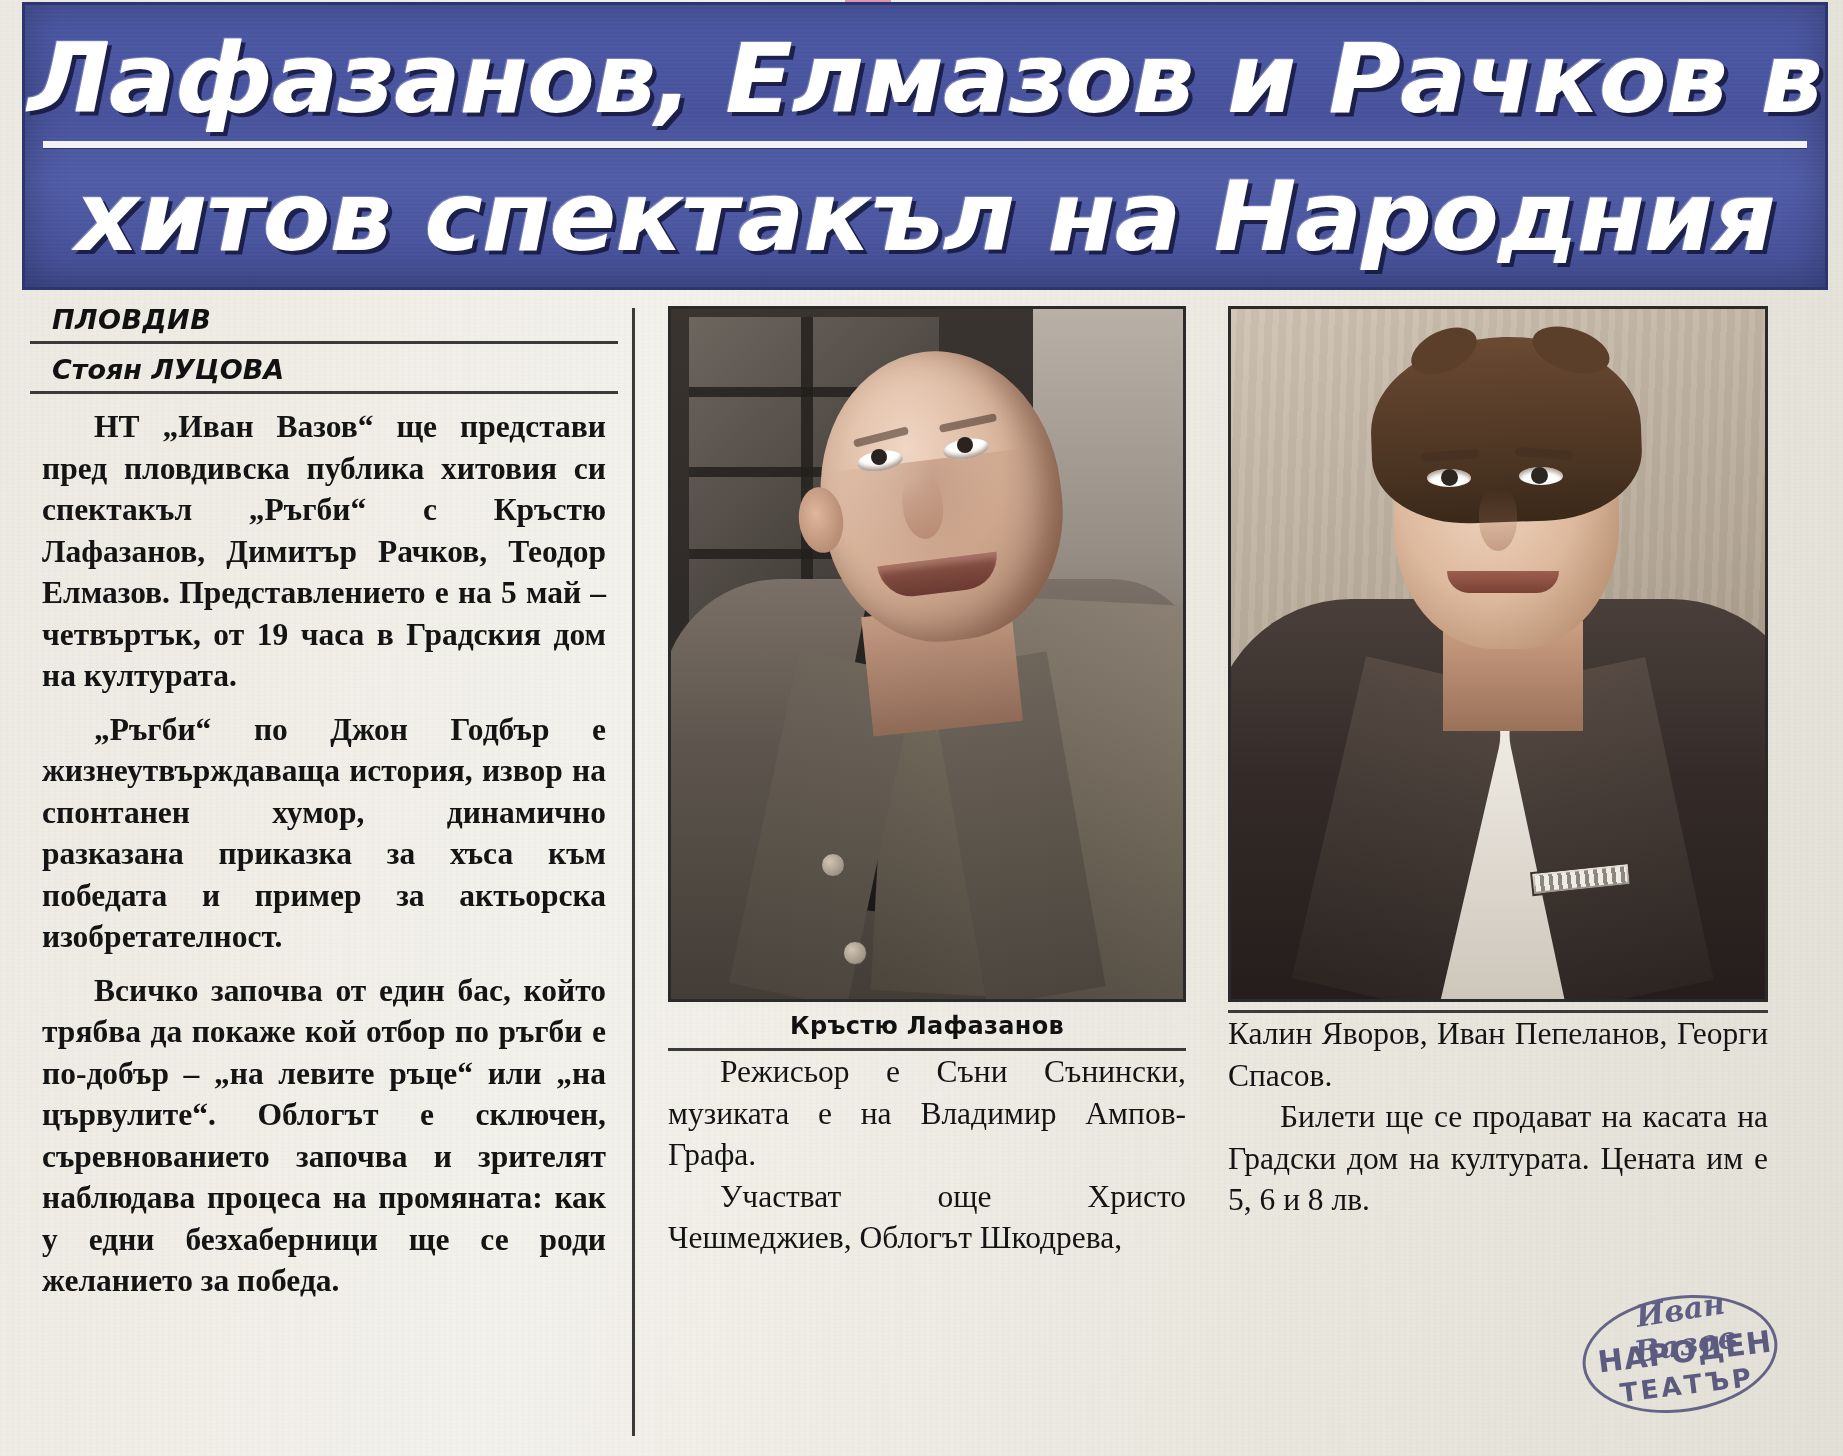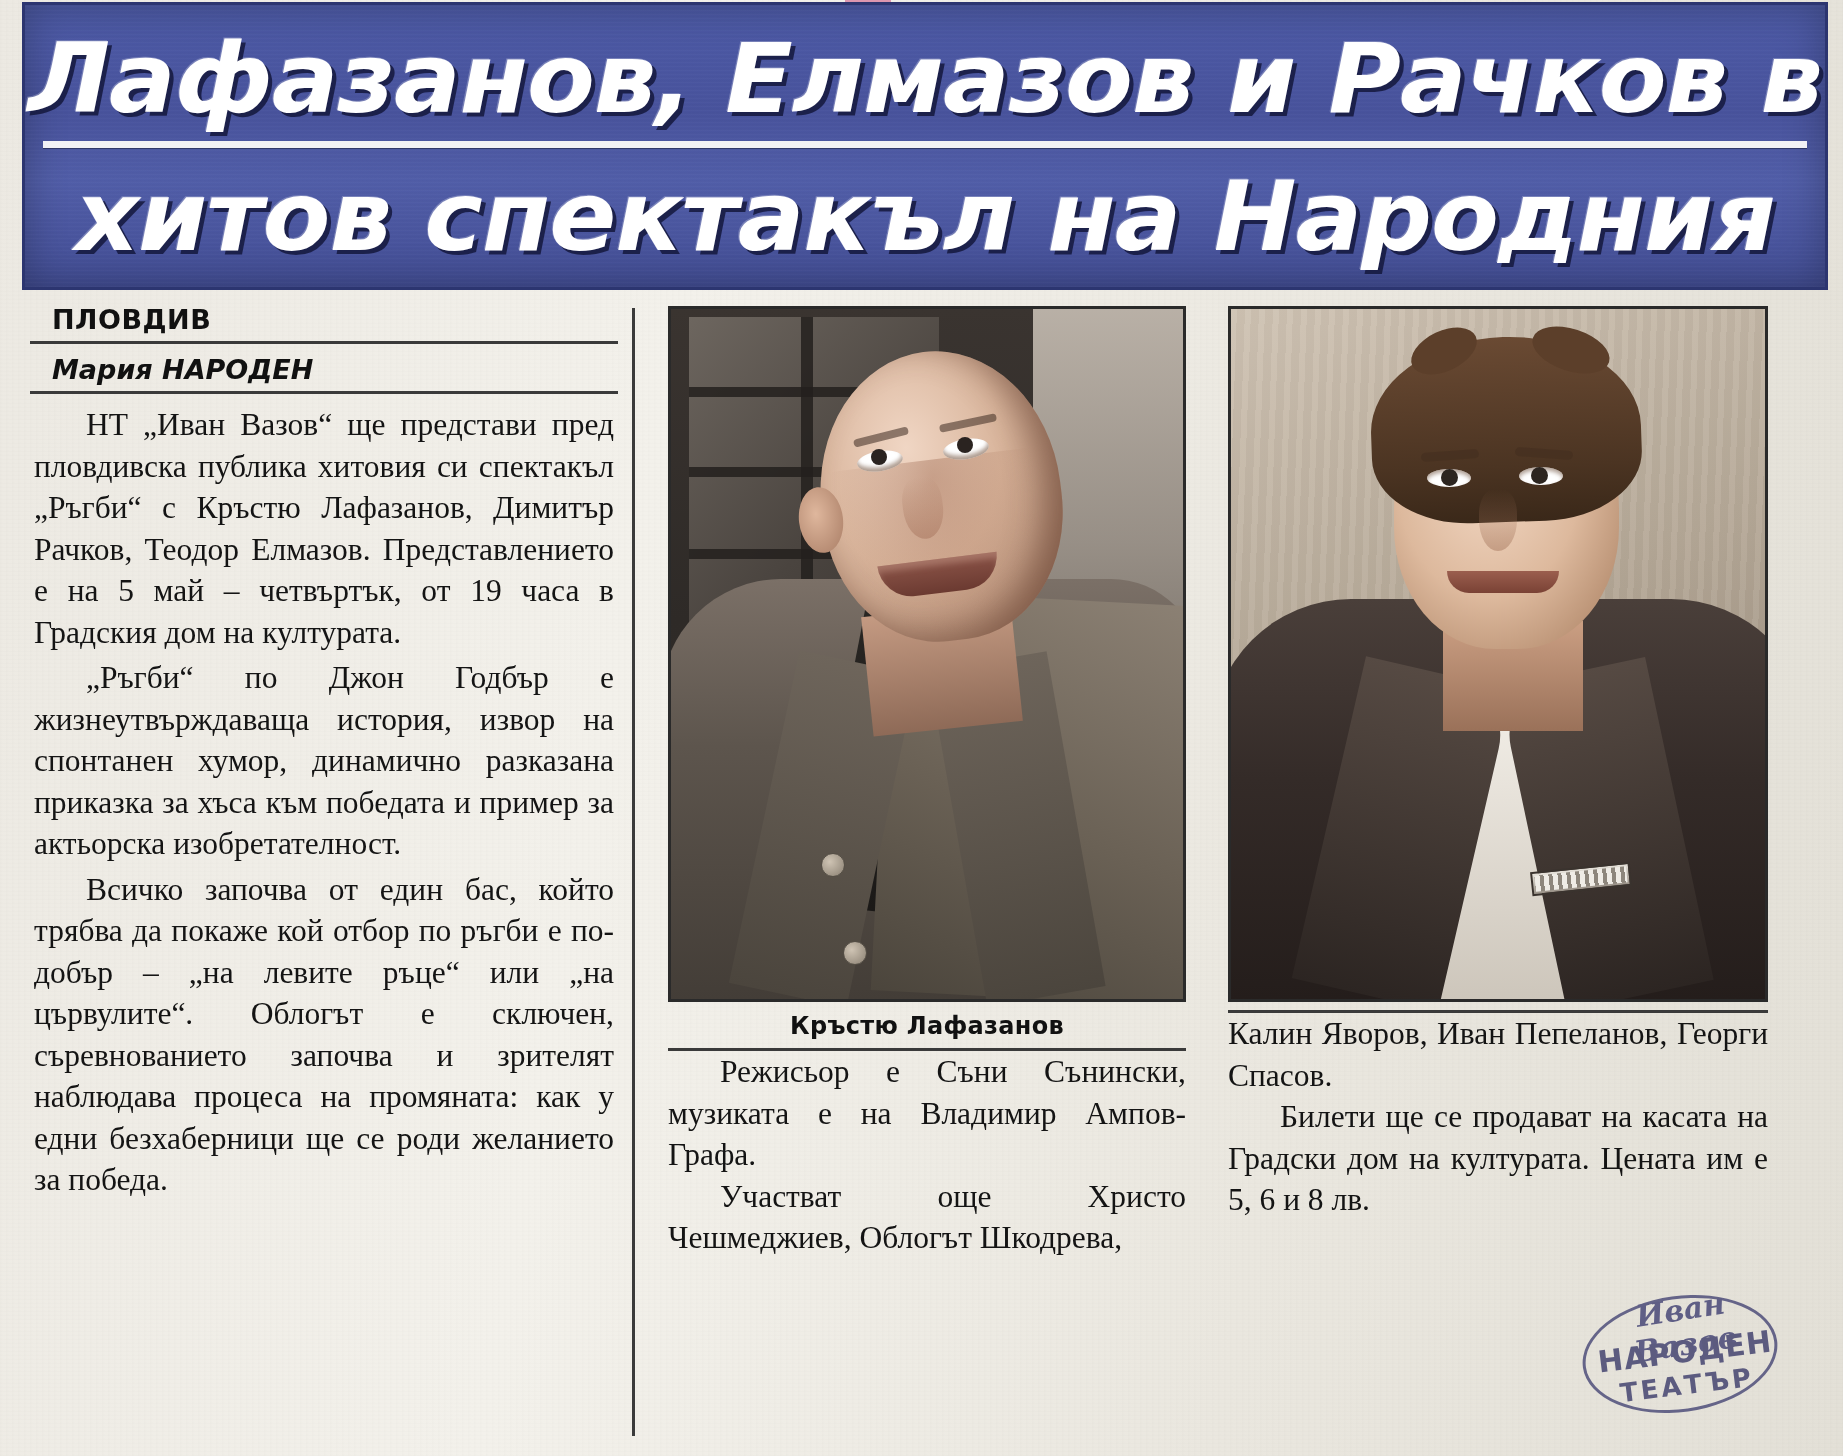--- a/index.html
+++ b/index.html
@@ -110,20 +110,21 @@
   
   .col-left {
     position: absolute;
     left: 8px;
     top: 4px;
     width: 588px;
   }
   .dateline {
     font-family: "DejaVu Sans", sans-serif;
     font-weight: bold;
+    font-style: italic;
     font-size: 27px;
     letter-spacing: .5px;
     color: #111;
     margin: 0 0 2px 22px;
   }
   .byline {
     font-family: "DejaVu Sans", sans-serif;
     font-weight: bold;
     font-style: italic;
     font-size: 27px;
@@ -138,22 +139,23 @@
   .body-text {
     font-family: "Liberation Serif", serif;
     font-size: 31.5px;
     line-height: 41.5px;
     color: #141414;
     text-align: justify;
     text-justify: inter-word;
     hyphens: manual;
   }
   .body-text p {
-    margin: 4px;
+    margin: 12px;
     text-indent: 52px;
+    font-weight: bold;
   }
 
   
   .photo-block {
     position: absolute;
     padding-left: 16px;
   }
   .photo-1 { left: 630px; top: 6px; width: 518px; }
   .photo-2 { left: 1190px; top: 6px; width: 540px; }
 
@@ -409,21 +411,21 @@
     <div class="hl-line l2">хитов спектакъл на Народния</div>
   </div>
 
   <div class="content">
 
     <div class="vrule v1"></div>
 
     <div class="col-left">
       <div class="dateline">ПЛОВДИВ</div>
       <div class="hrule"></div>
-      <div class="byline">Мария НАРОДЕН</div>
+      <div class="byline">Стоян ЛУЦОВА</div>
       <div class="hrule"></div>
       <div class="body-text">
         <p>НТ „Иван Вазов“ ще представи пред пловдивска публика хитовия си спектакъл „Ръгби“ с Кръстю Лафазанов, Димитър Рачков, Теодор Елмазов. Представлението е на 5 май – четвъртък, от 19 часа в Градския дом на културата.</p>
         <p>„Ръгби“ по Джон Годбър е жизнеутвърждаваща история, извор на спонтанен хумор, динамично разказана приказка за хъса към победата и пример за актьорска изобретателност.</p>
         <p>Всичко започва от един бас, който трябва да покаже кой отбор по ръгби е по-добър – „на левите ръце“ или „на цървулите“. Облогът е сключен, съревнованието започва и зрителят наблюдава процеса на промяната: как у едни безхаберници ще се роди желанието за победа.</p>
       </div>
     </div>
 
     <div class="photo-block photo-1">
       <div class="photo-frame p1">

